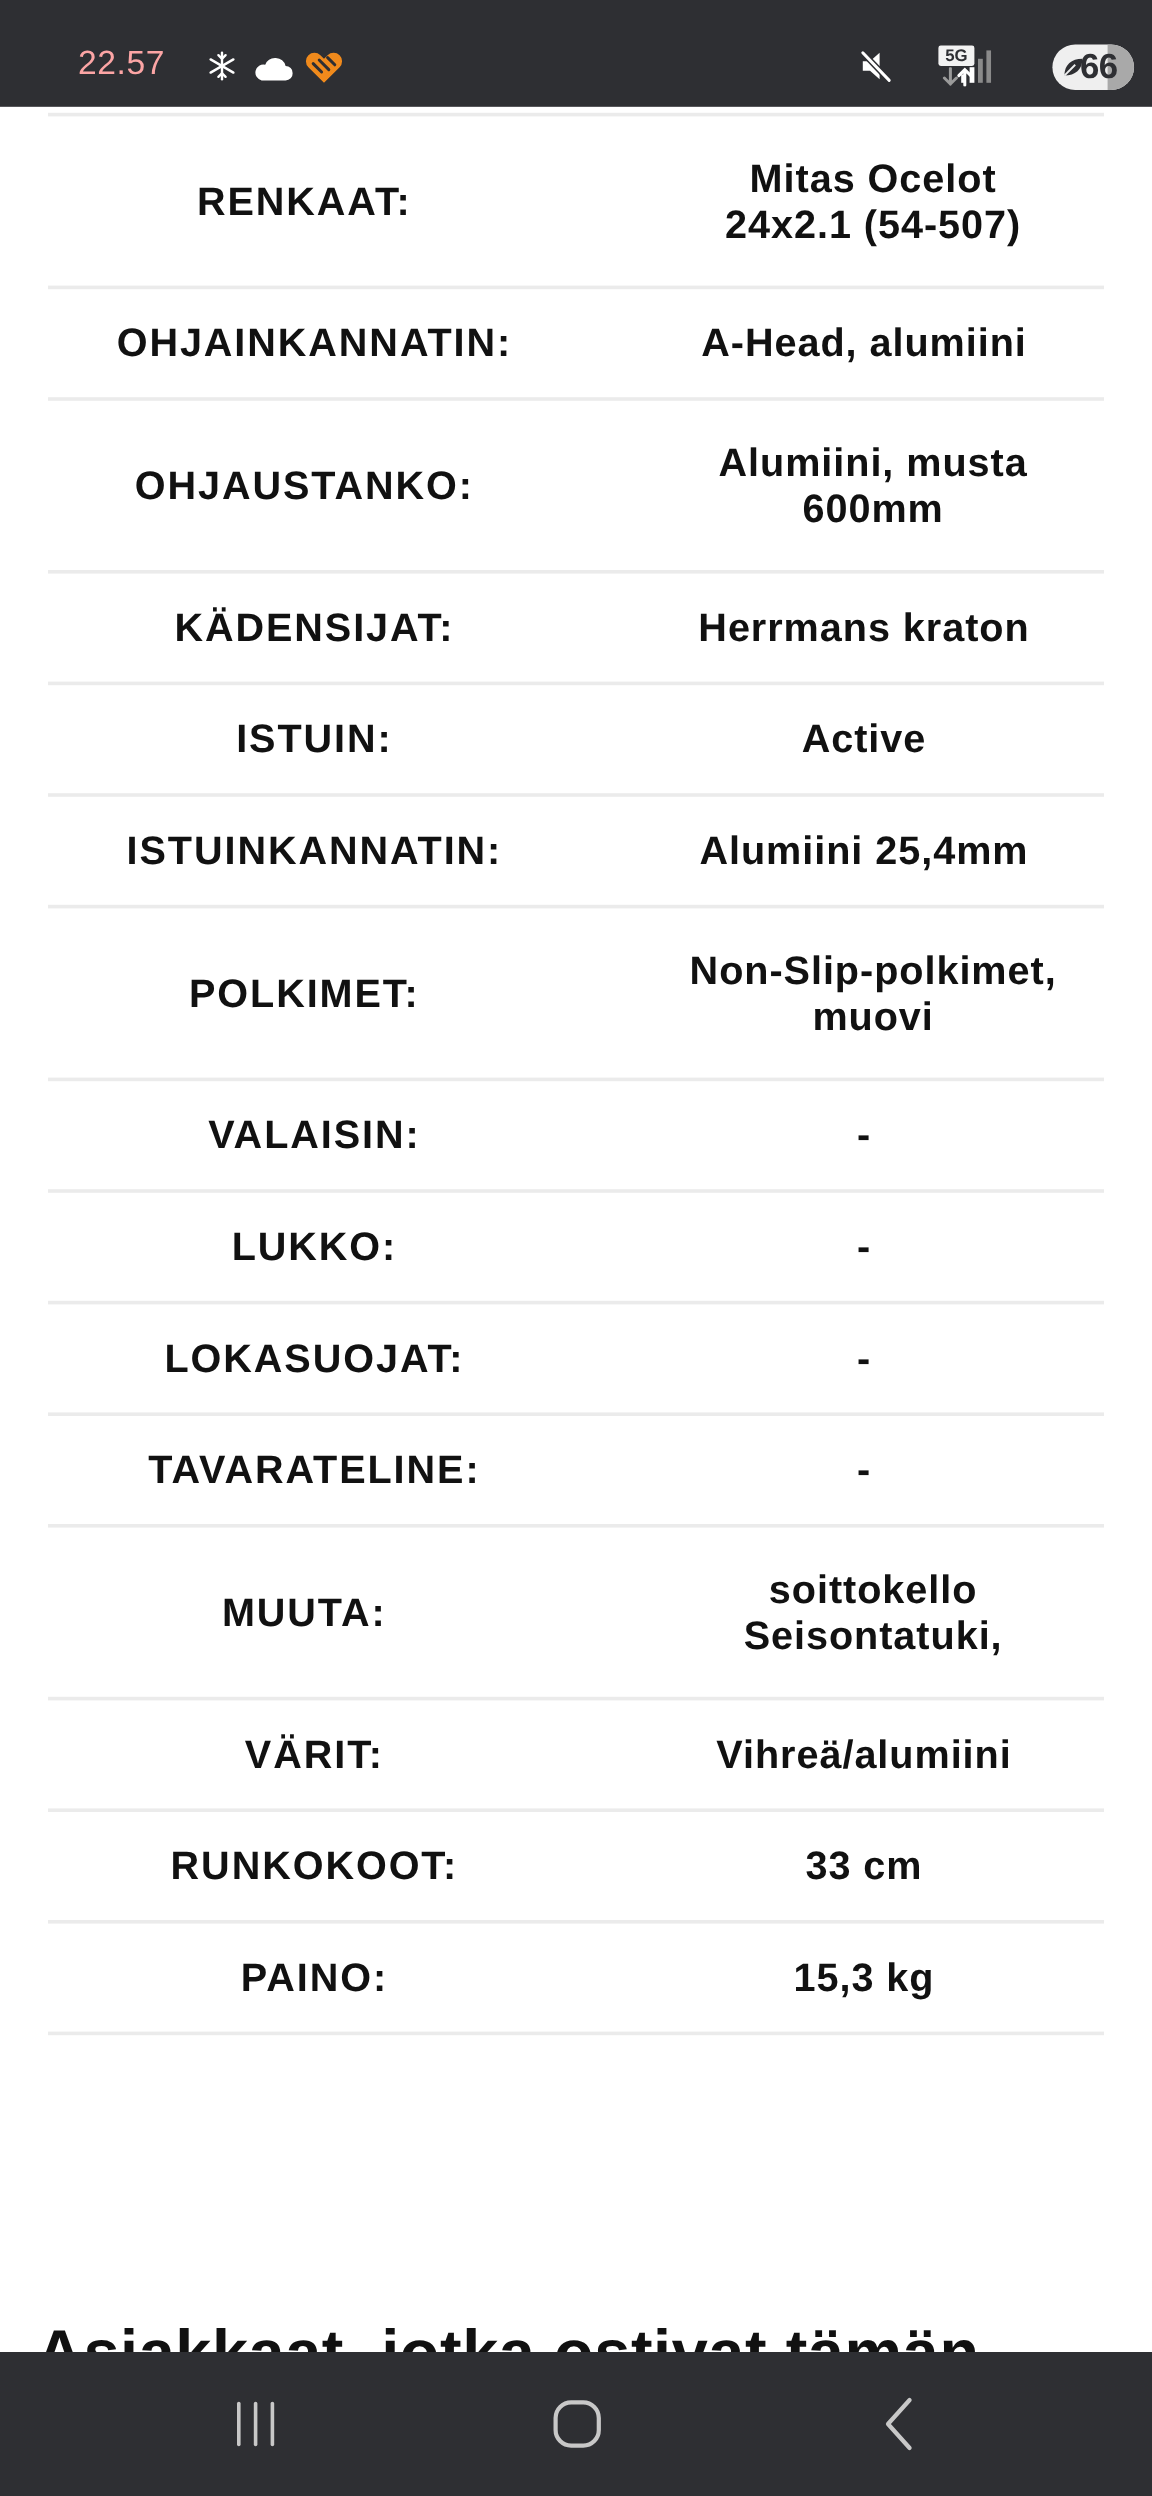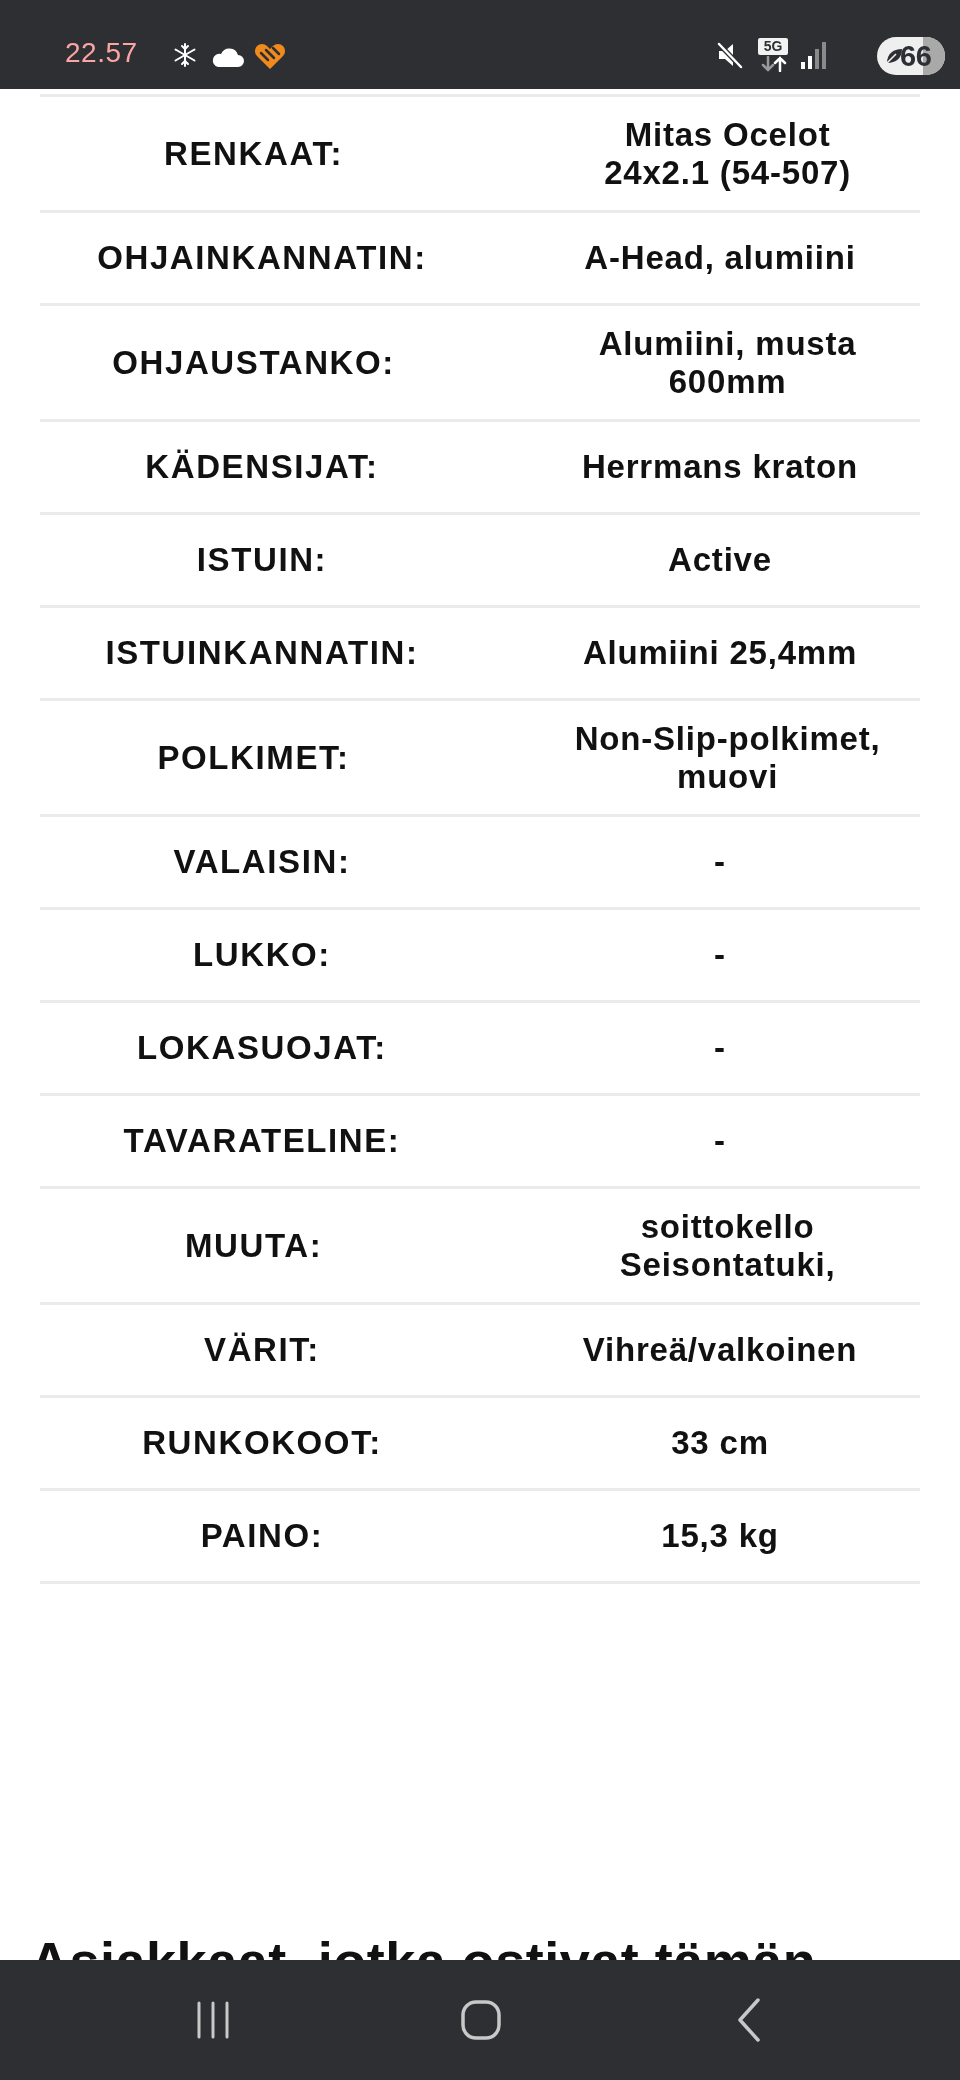--- a/index.html
+++ b/index.html
@@ -14,21 +14,21 @@
     .status-time {
       position: absolute; left: 65px; top: 37px; font-size: 28px; font-weight: 500;
       letter-spacing: 0.5px; color: #fca5a5;
     }
     .sb-icon { position: absolute; display: block; }
     .snow-icon { left: 172px; top: 42px; width: 26px; height: 26px; }
     .cloud-icon { left: 210px; top: 46px; width: 34px; height: 22px; }
     .heart-icon { left: 254px; top: 42px; width: 32px; height: 28px; }
 
     .mute-icon { left: 715px; top: 40px; width: 30px; height: 30px; }
-    .fiveg-icon { left: 758px; top: 38px; width: 34px; height: 34px; }
+    .fiveg-icon { left: 782px; top: 38px; width: 34px; height: 34px; }
     .fiveg-box {
       position: absolute; left: 0; top: 0; width: 30px; height: 17px; background: #f2f2f2;
       color: #2e2f33; font-size: 14px; font-weight: 700; text-align: center; line-height: 17px; border-radius: 2px;
     }
     .fiveg-arrows { position: absolute; left: 2px; top: 18px; width: 28px; height: 16px; }
     .signal-icon { left: 800px; top: 40px; width: 26px; height: 30px; }
     .battery-pill {
       position: absolute; left: 877px; top: 37px; width: 68px; height: 38px; border-radius: 19px;
       background: #efefef; overflow: hidden;
     }
@@ -42,21 +42,21 @@
 
     
     .spec-table {
       position: absolute; left: 40px; top: 94px; width: 880px;
       border-top: 3px solid #ebebeb;
     }
     .spec-row {
       display: flex; align-items: center; border-bottom: 3px solid #ebebeb;
     }
     .spec-row.single { height: 93px; }
-    .spec-row.double { height: 116px; gap: 32px; }
+    .spec-row.double { height: 144px; gap: 32px; }
     .spec-label {
       width: 480px; text-align: center; font-size: 33px; font-weight: 700;
       letter-spacing: 1.6px; color: #111111; padding-right: 36px;
     }
     .spec-value {
       width: 400px; text-align: center; font-size: 33px; font-weight: 700;
       letter-spacing: 0.8px; color: #111111; line-height: 38px; padding-left: 0px;
     }
 
     
@@ -189,21 +189,21 @@
   </div>
   <div class="spec-row double">
     <div class="spec-label">MUUTA:</div>
     <div class="spec-value">
       <div>soittokello</div>
       <div>Seisontatuki,</div>
     </div>
   </div>
   <div class="spec-row single">
     <div class="spec-label">VÄRIT:</div>
-    <div class="spec-value">Vihreä/valkoinen</div>
+    <div class="spec-value">Vihreä/alumiini</div>
   </div>
   <div class="spec-row single">
     <div class="spec-label">RUNKOKOOT:</div>
     <div class="spec-value">33 cm</div>
   </div>
   <div class="spec-row single">
     <div class="spec-label">PAINO:</div>
     <div class="spec-value">15,3 kg</div>
   </div>
 </div>

